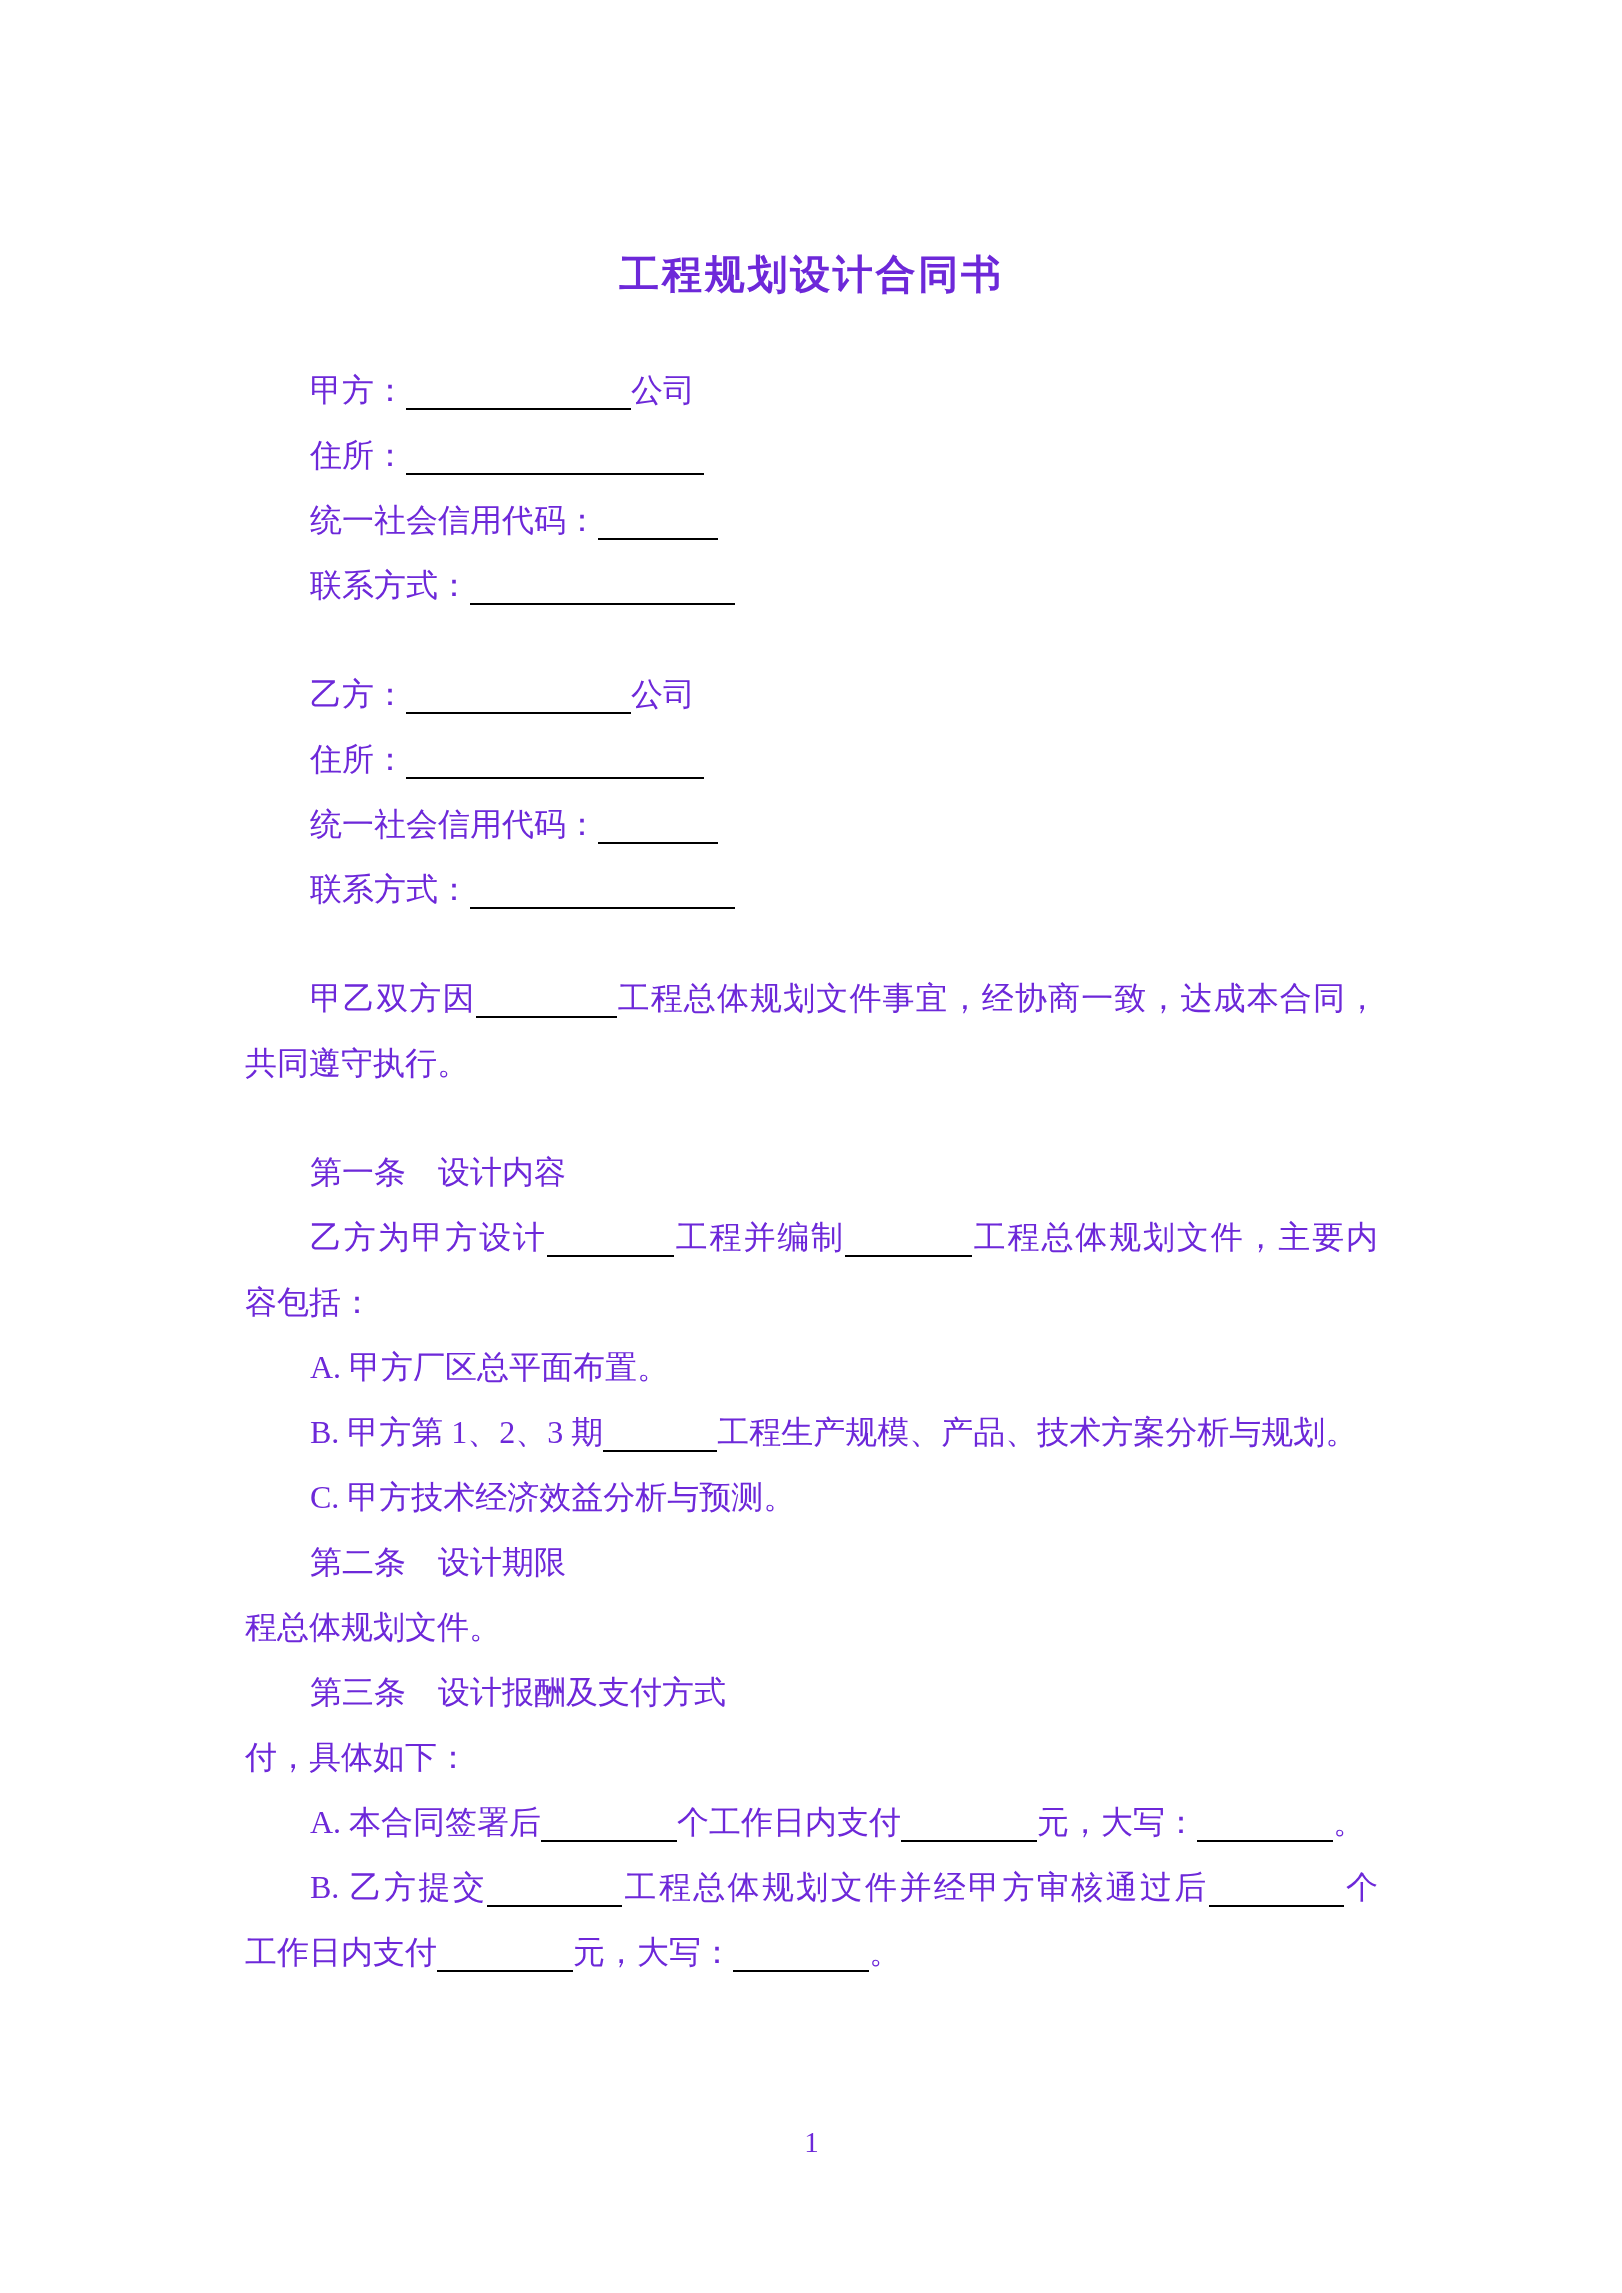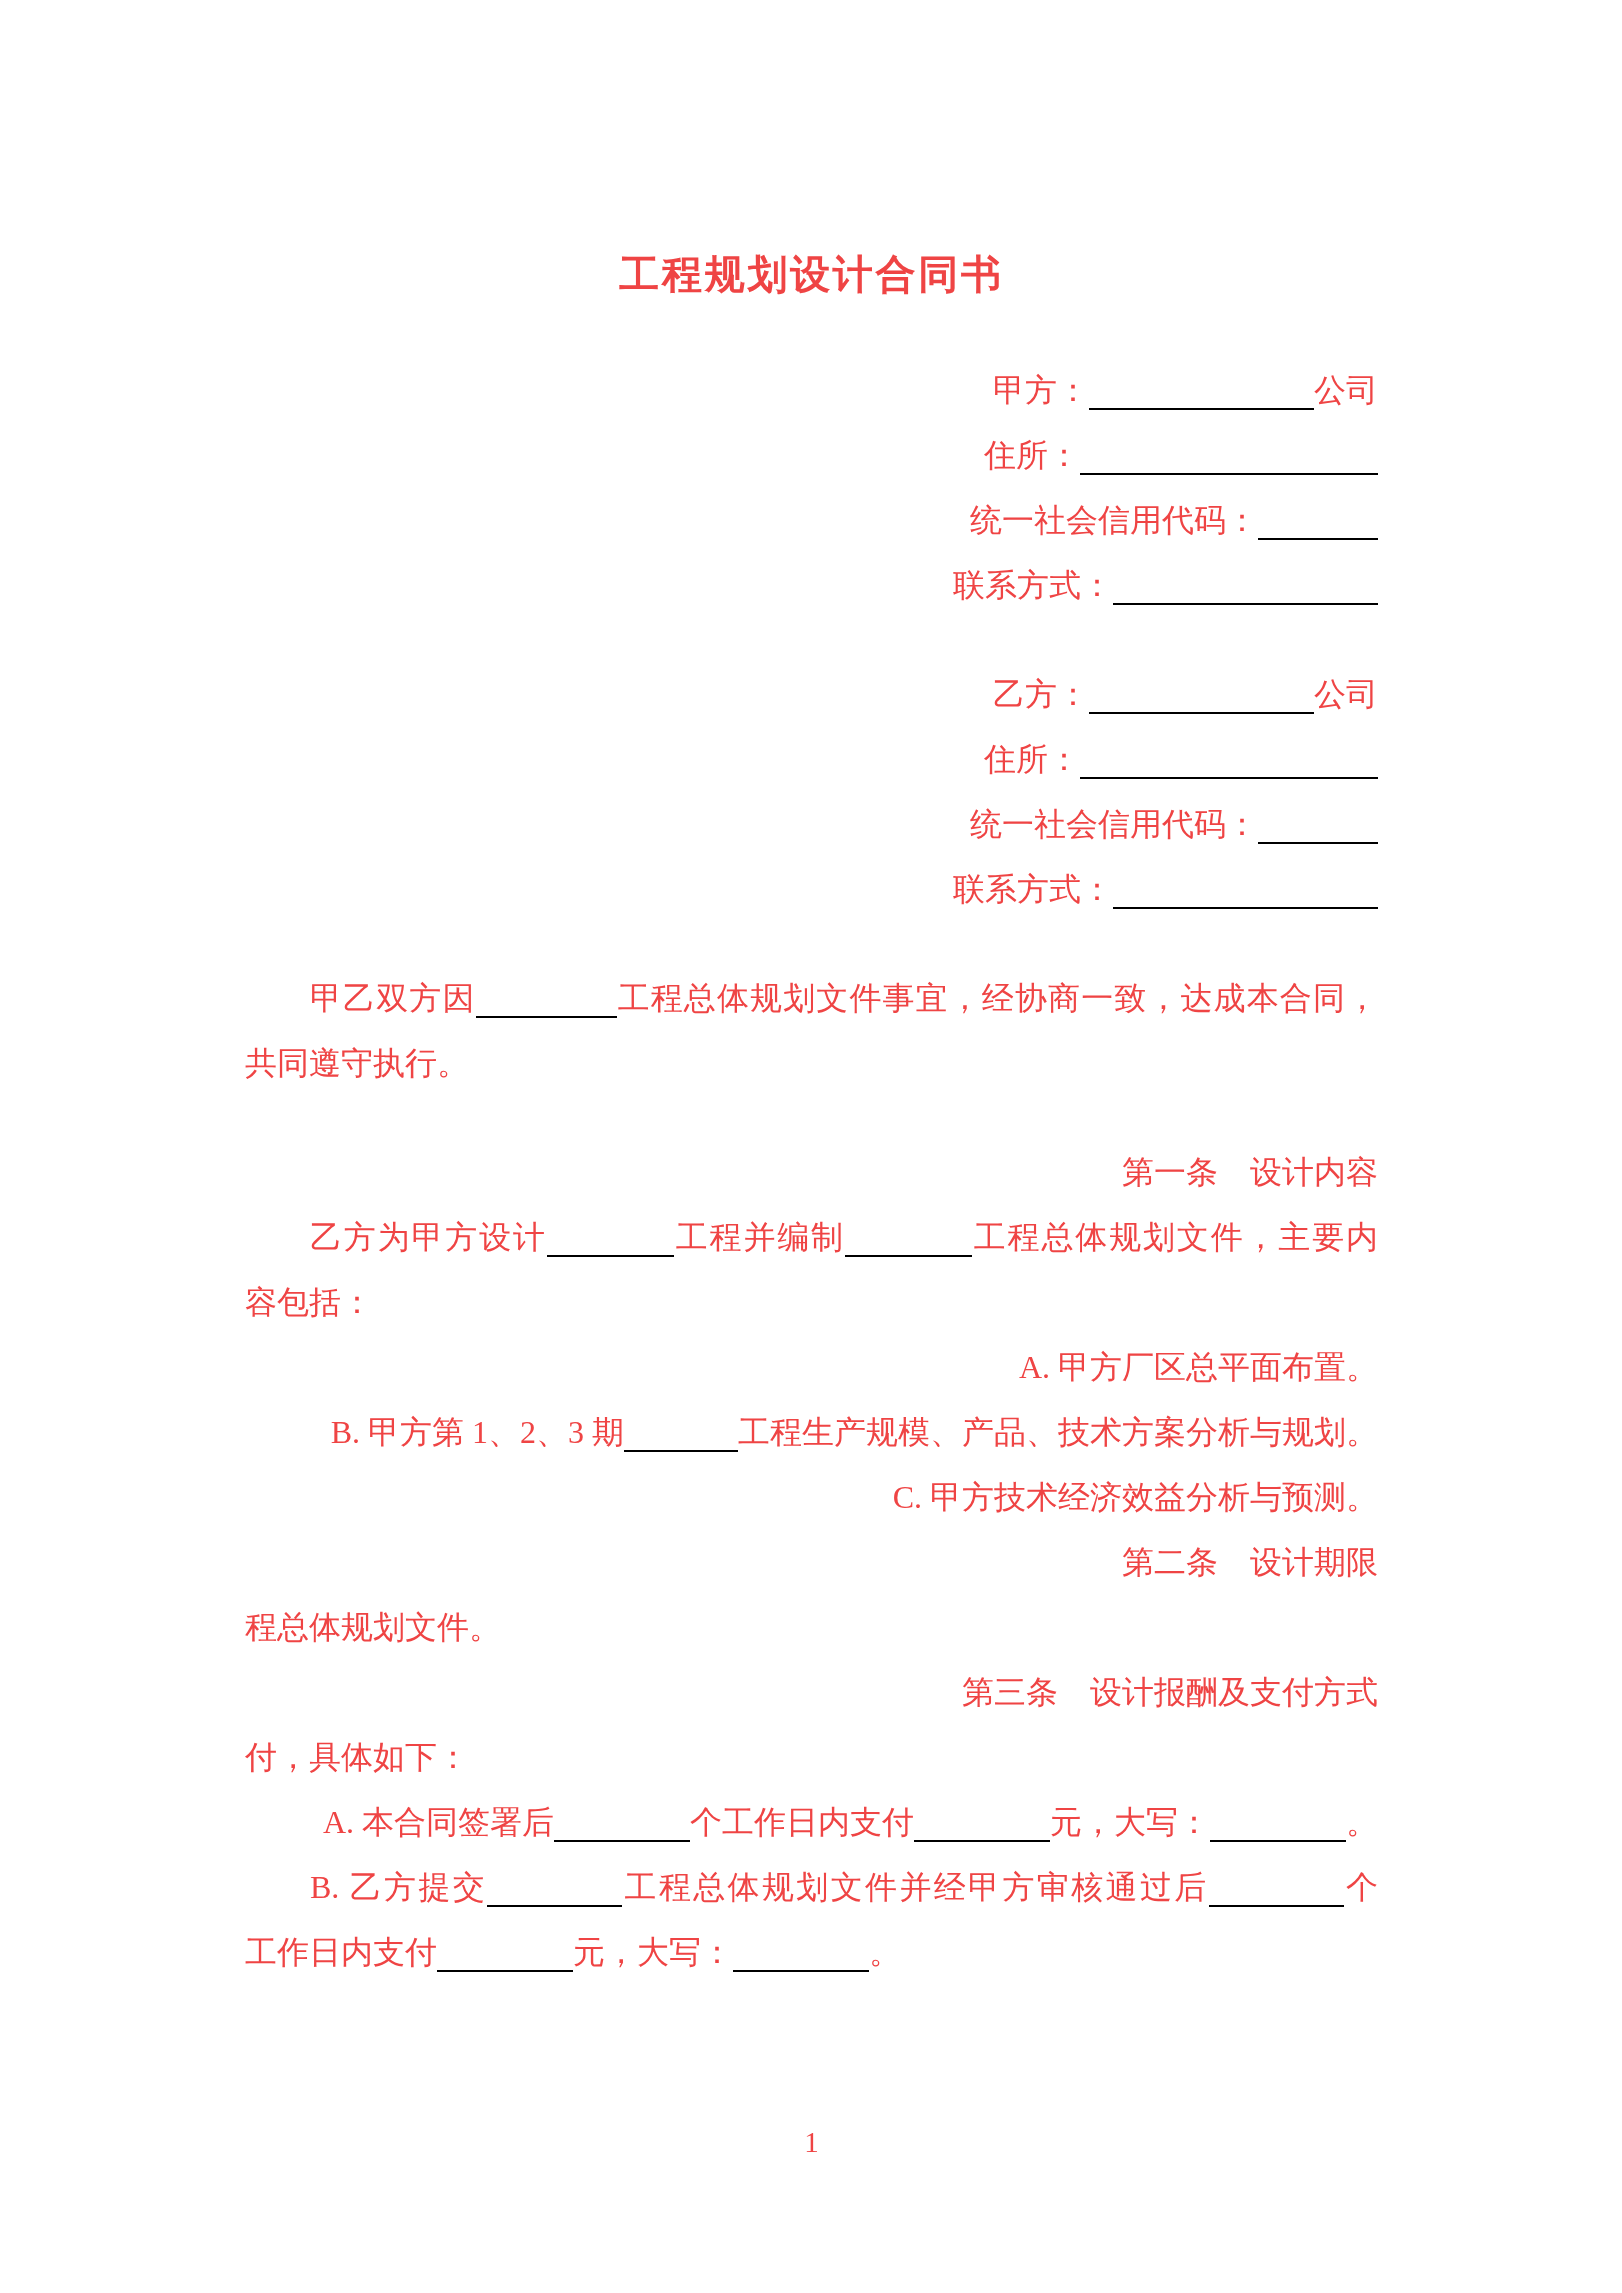--- a/index.html
+++ b/index.html
@@ -5,21 +5,21 @@
   html, body {
     margin: 0;
     padding: 0;
     background: #ffffff;
   }
   .page {
     position: relative;
     width: 1623px;
     height: 2294px;
     background: #ffffff;
-    color: #ef4444;
+    color: #6d28d9;
     font-family: "Liberation Serif", "DejaVu Serif", serif;
     overflow: hidden;
   }
   .title {
     margin: 0;
     padding-top: 247px;
     font-size: 40px;
     line-height: 55px;
     font-weight: 700;
     letter-spacing: 2.7px;
@@ -29,21 +29,20 @@
     margin: 56px 245px 0 245px;
     font-size: 32px;
   }
   .line {
     height: 65px;
     line-height: 65px;
     white-space: nowrap;
   }
   .line.indent {
     padding-left: 65px;
-    text-align: right;
   }
   .line.gap {
     margin-top: 44px;
   }
   .line.fill {
     text-align: justify;
     text-align-last: justify;
   }
   .blank {
     display: inline-block;

